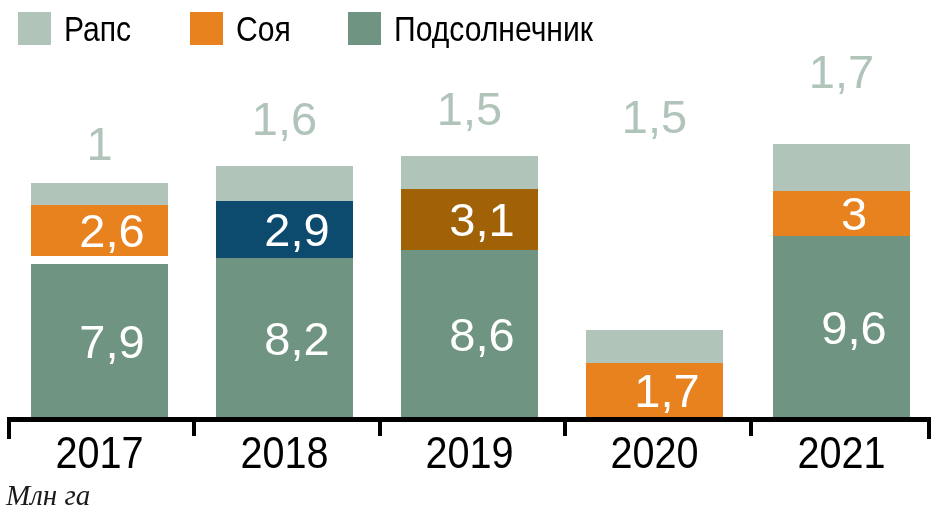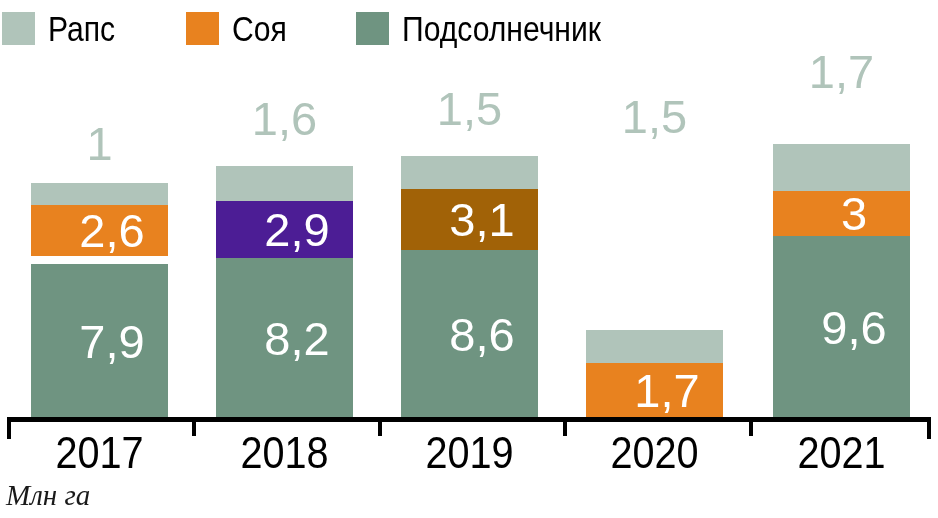--- a/index.html
+++ b/index.html
@@ -19,26 +19,26 @@
   #chart-root {
     position: absolute;
     left: 0; top: 0;
     width: 938px;
     height: 518px;
   }
 
   
   .legend {
     position: absolute;
-    left: 2px;
+    left: 18px;
     top: 6px;
     height: 44px;
     display: flex;
     align-items: center;
-    gap: 16px;
+    gap: 4px;
   }
   .legend-item {
     display: flex;
     align-items: center;
     margin-right: 44px;
   }
   .legend-swatch {
     width: 33px;
     height: 33px;
     flex: 0 0 auto;
@@ -193,21 +193,21 @@
         </div>
       </div>
     </div>
 
     <div class="bar-group" style="left:216px;">
       <div class="outside-label" style="bottom:276px; color:#b0c4ba;">1,6</div>
       <div class="bar-stack">
         <div class="seg" style="height:35px; background:#b0c4ba;">
           
         </div>
-        <div class="seg" style="height:57px; background:#4c1d95;">
+        <div class="seg" style="height:57px; background:#0c4a6e;">
           <span class="seg-label">2,9</span>
         </div>
         <div class="seg" style="height:160px; background:#6f9481;">
           <span class="seg-label">8,2</span>
         </div>
       </div>
     </div>
 
     <div class="bar-group" style="left:401px;">
       <div class="outside-label" style="bottom:286px; color:#b0c4ba;">1,5</div>

